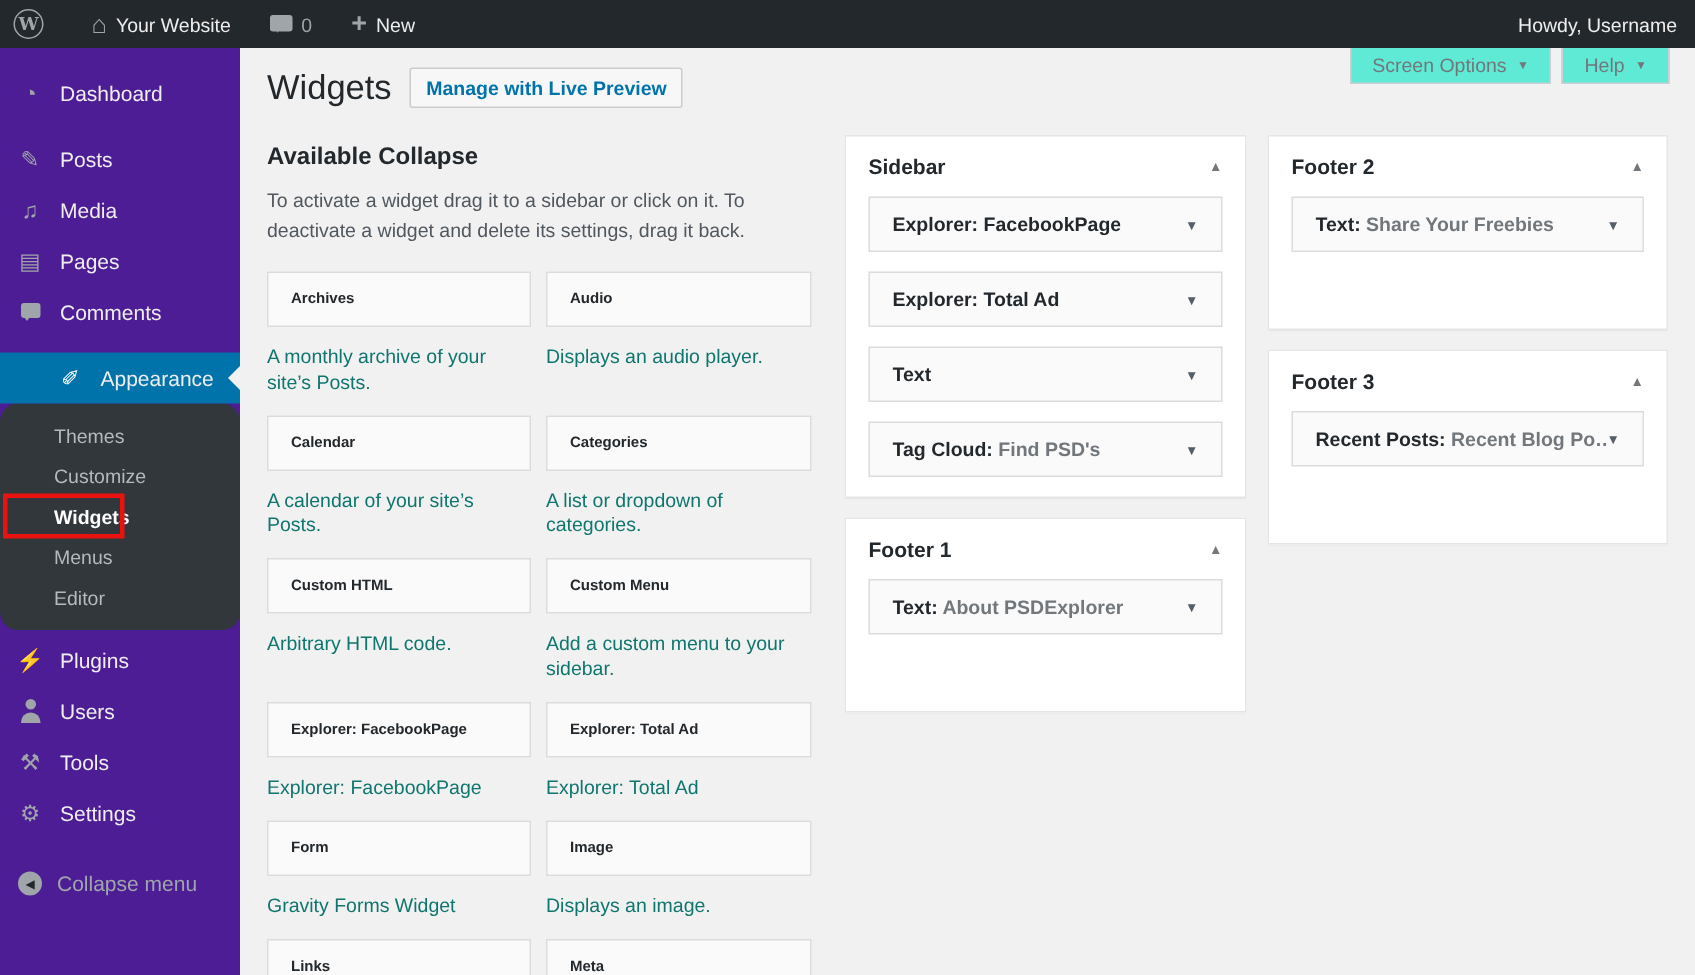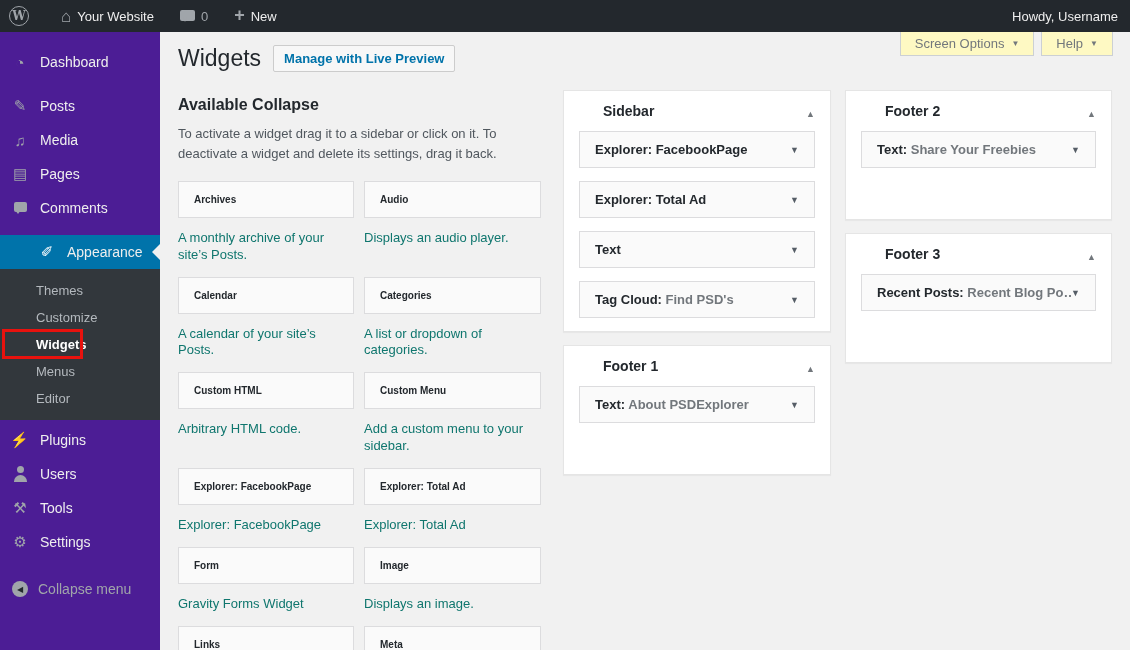--- a/index.html
+++ b/index.html
@@ -49,33 +49,33 @@
   .mi[data-icon="users-icon"]::after { content:""; position:absolute; bottom:1px; left:4px; width:13px; height:7px; border-radius:7px 7px 0 0; background:currentColor; }
   .mi[data-icon="dashboard-icon"]::before { content:"◔"; }
   .mi[data-icon="posts-icon"]::before { content:"✎"; }
   .mi[data-icon="media-icon"]::before { content:"♫"; }
   .mi[data-icon="pages-icon"]::before { content:"▤"; }
   .mi[data-icon="appearance-icon"]::before { content:"✐"; }
   .mi[data-icon="plugins-icon"]::before { content:"⚡"; }
   .mi[data-icon="tools-icon"]::before { content:"⚒"; }
   .mi[data-icon="settings-icon"]::before { content:"⚙"; }
 
-  .submenu { background:#32373c; padding:8px 0; font-size:13px; }
+  .submenu { background:#32373c; padding:8px 0; font-size:13px;border-radius:12px; }
   .submenu-item { position:relative; height:27px; display:flex; align-items:center; padding-left:36px; color:#b4b9be; cursor:pointer; }
   .submenu-item.current { color:#fff; font-weight:bold; }
   .red-box { position:absolute; left:2px; top:-2px; width:81px; height:30px; border:3px solid #e8120e; pointer-events:none; }
 
   .collapse-row { margin-top:3px; }
   .collapse-row .menu-item { color:#a0a5aa; }
   .collapse-circle { width:16px; height:16px; border-radius:50%; background:#a0a5aa; color:#23282d;
     display:flex; align-items:center; justify-content:center; font-size:8px; flex:0 0 16px; margin-left:2px; }
 
   
   .screen-meta { position:absolute; top:32px; right:17px; display:flex; gap:7px; z-index:40; }
-  .meta-tab { background:#fef9c3; border:1px solid #ccd0d4; border-top:none; color:#72777c;
+  .meta-tab { background:#5eead4; border:1px solid #ccd0d4; border-top:none; color:#72777c;
     height:24px; display:flex; align-items:center; gap:7px; padding:0 14px; cursor:pointer; font-size:13px; }
   .meta-tri { font-size:8px; color:#72777c; }
 
   
   .page-header { position:absolute; left:178px; top:45px; display:flex; align-items:center; gap:12px; }
   .page-title { font-size:23px; font-weight:400; color:#23282d; }
   .title-action { background:#f7f7f7; border:1px solid #ccc; border-radius:2px; color:#0073aa;
     font-size:13px; font-weight:bold; padding:5px 10px; cursor:pointer; white-space:nowrap; }
 
   
@@ -86,21 +86,21 @@
   .widget-card { height:37px; background:#fafafa; border:1px solid #dcdcde; display:flex; align-items:center;
     padding:0 15px; cursor:grab; }
   .widget-card-title { font-size:10px; font-weight:bold; color:#23282d; white-space:nowrap; }
   .widget-desc { font-size:13px; color:#0f766e; line-height:1.25; margin:12px 0 14px; padding-right:6px; }
 
   
   .areas-col { position:absolute; top:90px; display:flex; flex-direction:column; gap:13px; }
   .areas-col-1 { left:563px; width:268px; }
   .areas-col-2 { left:845px; width:267px; }
   .area-card { background:#fff; border:1px solid #e5e5e5; box-shadow:0 1px 1px rgba(0,0,0,.04); }
-  .area-head { display:flex; align-items:flex-end; justify-content:space-between; padding:12px 15px 10px; cursor:pointer;margin-left:24px; }
+  .area-head { display:flex; align-items:center; justify-content:space-between; padding:12px 15px 10px; cursor:pointer; }
   .area-title { font-size:14px; font-weight:bold; color:#23282d; }
   .area-toggle { font-size:9px; color:#72777c; }
   .area-rows { padding:2px 0 0; }
   .area-row { margin:0 15px 13px; height:37px; background:#fafafa; border:1px solid #dcdcde;
     display:flex; align-items:center; justify-content:space-between; padding:0 15px; cursor:grab; }
   .row-title { font-size:13px; font-weight:bold; color:#23282d; white-space:nowrap; overflow:hidden; }
   .row-sub { color:#72777c; }
   .row-toggle { font-size:9px; color:#555d66; }
   .area-card.drop-space { padding-bottom:38px; }
 </style>

